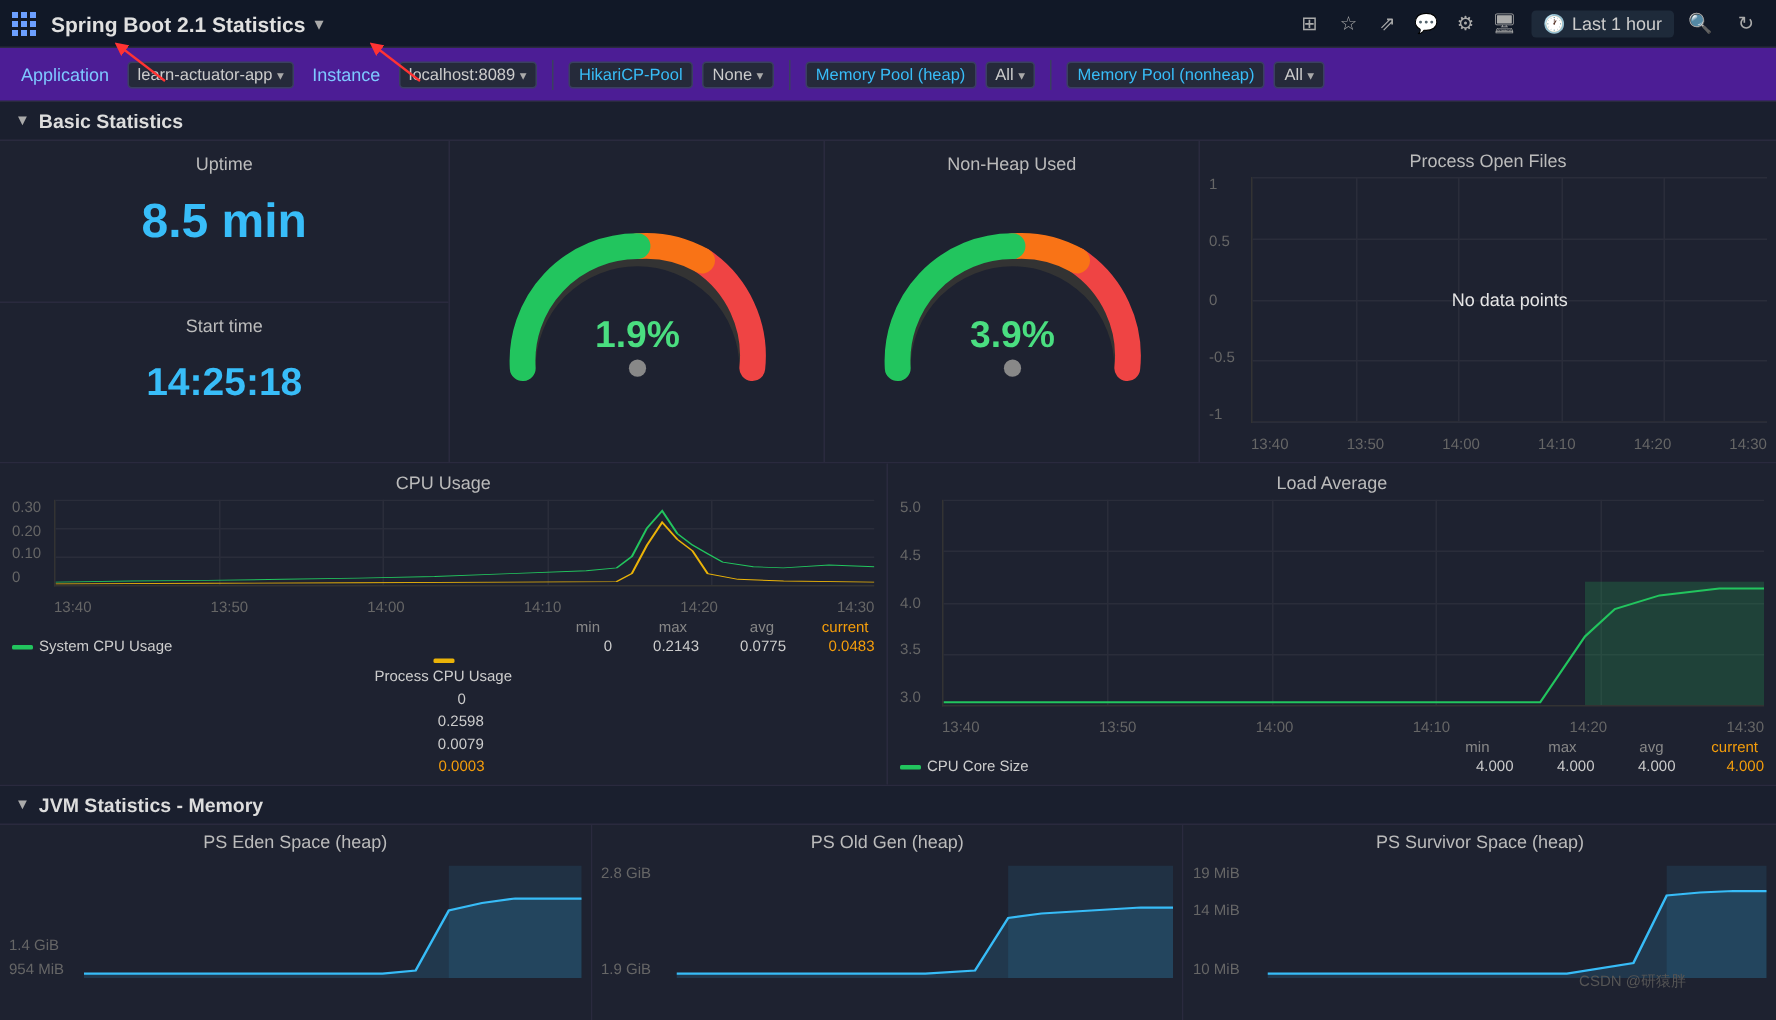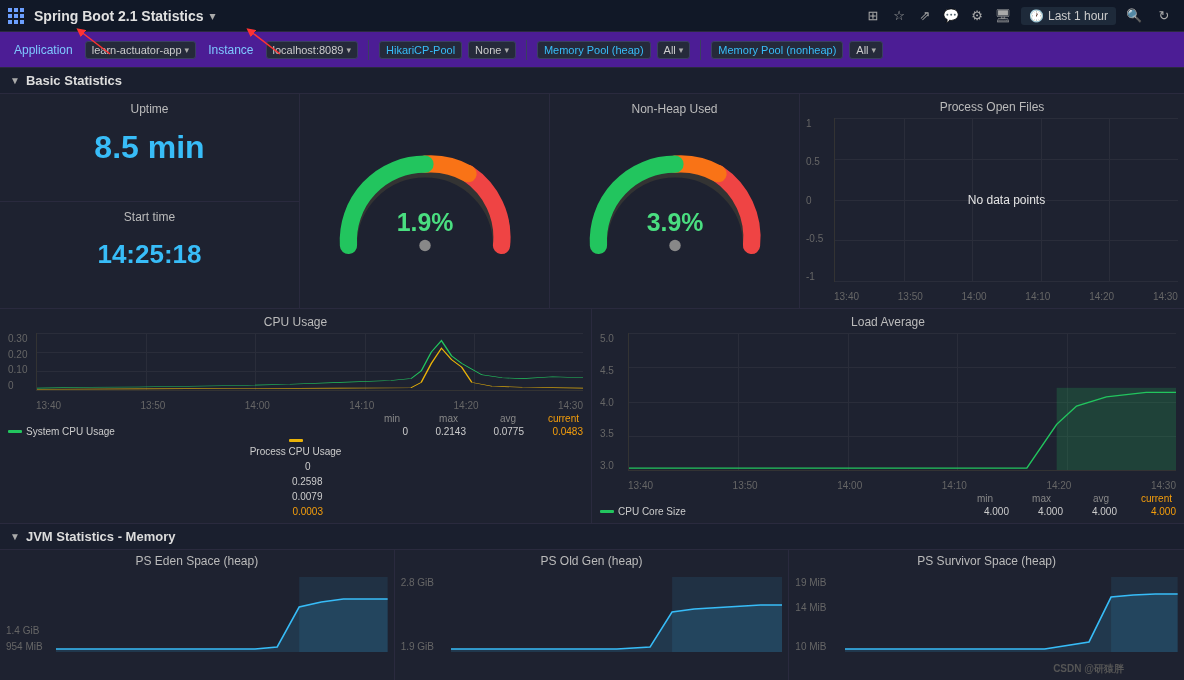--- a/index.html
+++ b/index.html
@@ -265,24 +265,23 @@
     .topbar-icons { display: flex; align-items: center; gap: 2px; }
     .ti {
       width: 24px; height: 24px;
       display: flex; align-items: center; justify-content: center;
       color: #aaa; font-size: 13px; cursor: pointer;
       border-radius: 3px;
     }
 
     .watermark {
       position: fixed;
-      bottom: 4px; right: 60px;
+      bottom: 19px; right: 60px;
       font-size: 10px;
       color: #555;
-      font-weight: bold;
     }
   </style>
 </head>
 <body>
 
 <div class="topbar">
   <div class="topbar-left">
     <div class="grid-icon">
       <span></span>
         <span></span>

